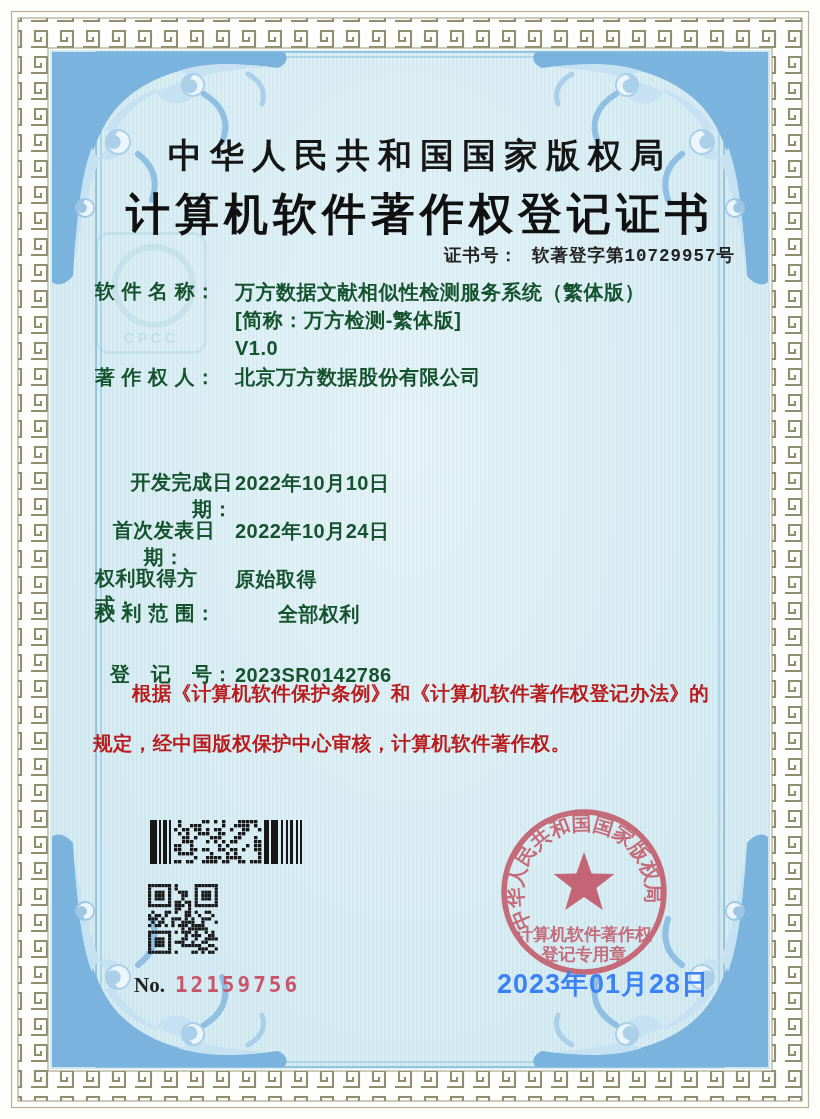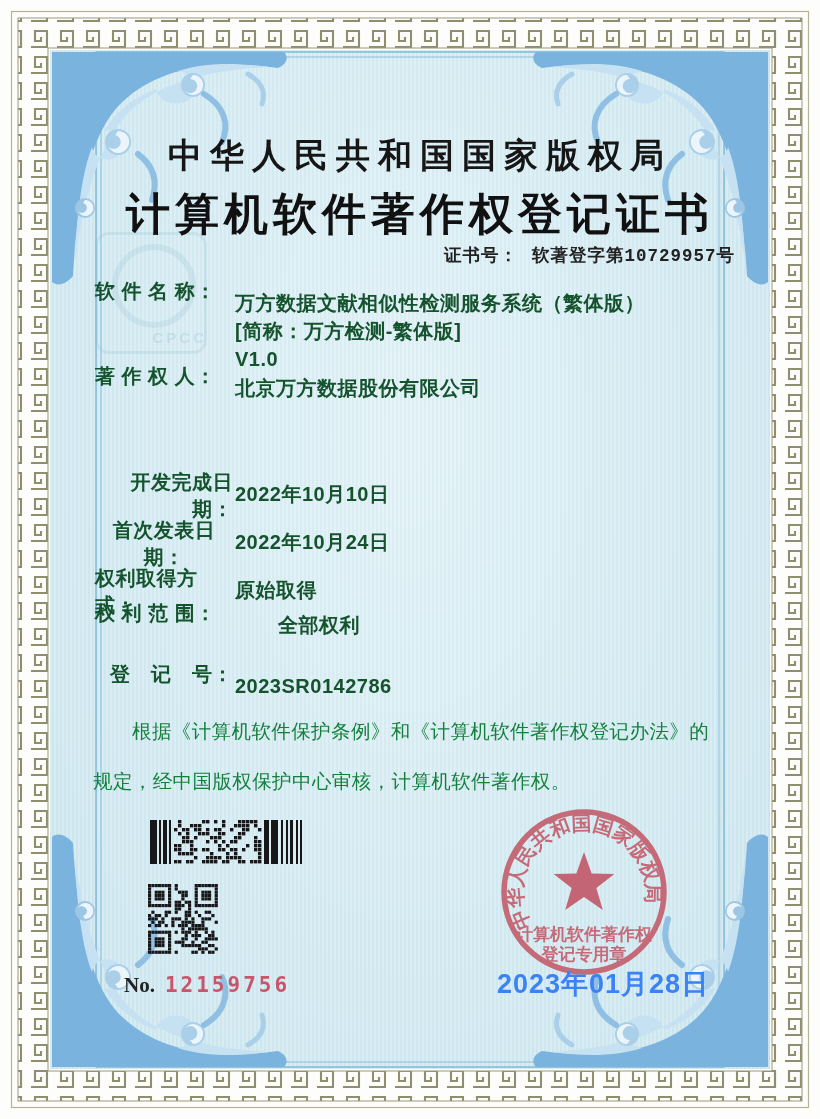--- a/index.html
+++ b/index.html
@@ -16,38 +16,38 @@
         font-family:"Liberation Serif",serif;font-weight:700;font-size:34px;letter-spacing:8px;color:#161616;}
   .cert-title{position:absolute;left:0;top:185px;width:840px;text-align:center;
         font-family:"Liberation Serif",serif;font-weight:700;font-size:44px;letter-spacing:5px;color:#111;}
   .cert-no{position:absolute;right:85px;top:243px;font-family:Liberation Mono, monospace;
         font-weight:700;font-size:17.5px;letter-spacing:1px;color:#222;}
   .cert-no .lbl{margin-right:14px;}
 
   .row{position:absolute;left:95px;display:flex;align-items:flex-start;
         font-size:20px;font-weight:700;letter-spacing:.5px;color:#14532d;}
   .row .label{width:138px;flex:0 0 138px;}
-  .row .value{margin-left:2px;line-height:28px;margin-top:11px;}
+  .row .value{margin-left:2px;line-height:28px;}
   .row .value div{white-space:nowrap;}
 
-  .statement{position:absolute;left:93px;top:706px;width:646px;font-size:19.5px;
-        font-weight:400;line-height:50px;color:#15803d;letter-spacing:.4px;}
+  .statement{position:absolute;left:93px;top:668px;width:646px;font-size:19.5px;
+        font-weight:700;line-height:50px;color:#b91c1c;letter-spacing:.4px;}
   .statement .l1{text-indent:39px;white-space:nowrap;}
   .statement .l2{white-space:nowrap;}
 
   .watermark{position:absolute;left:95px;top:232px;width:112px;height:122px;opacity:.45;pointer-events:none;}
   .watermark .wrect{position:absolute;inset:0;border:3px solid rgba(150,190,205,.55);border-radius:14px;}
   .watermark .wcirc{position:absolute;left:17px;top:12px;width:72px;height:72px;border:6px solid rgba(150,190,205,.5);border-radius:50%;}
-  .watermark .wtxt{position:absolute;left:0;bottom:8px;width:100%;text-align:right;
+  .watermark .wtxt{position:absolute;left:0;bottom:8px;width:100%;text-align:center;
         font-size:15px;font-weight:700;letter-spacing:3px;color:rgba(140,185,200,.6);}
 
   .barcode{position:absolute;left:150px;top:820px;}
   .qrcode{position:absolute;left:148px;top:884px;}
 
-  .serial{position:absolute;left:124px;top:973px;font-family:"Liberation Serif",serif;
+  .serial{position:absolute;left:134px;top:973px;font-family:"Liberation Serif",serif;
         font-size:21px;font-weight:600;color:#222;}
   .serial .num{color:#c9556b;letter-spacing:3px;margin-left:10px;font-family:"DejaVu Sans Mono",monospace;font-weight:600;}
 
   .seal{position:absolute;left:492px;top:800px;width:184px;height:184px;opacity:.92;}
   .issue-date{position:absolute;left:497px;top:966px;font-size:27px;font-weight:700;
         letter-spacing:1px;color:#3b82f6;}
 </style>
 </head>
 <body>
 
@@ -110,21 +110,21 @@
 
     <div class="row" style="top:278px;">
       <span class="label">软 件 名 称：</span>
       <span class="value">
         <div>万方数据文献相似性检测服务系统（繁体版）</div>
         <div>[简称：万方检测-繁体版]</div>
         <div>V1.0</div>
       </span>
     </div>
 
-    <div class="row" style="top:363px;">
+    <div class="row" style="top:363px;align-items:center;">
       <span class="label">著 作 权 人：</span>
       <span class="value">
         <div>北京万方数据股份有限公司</div>
       </span>
     </div>
 
     <div class="row" style="top:469px;text-align:right;">
       <span class="label">开发完成日期：</span>
       <span class="value">
         <div>2022年10月10日</div>

